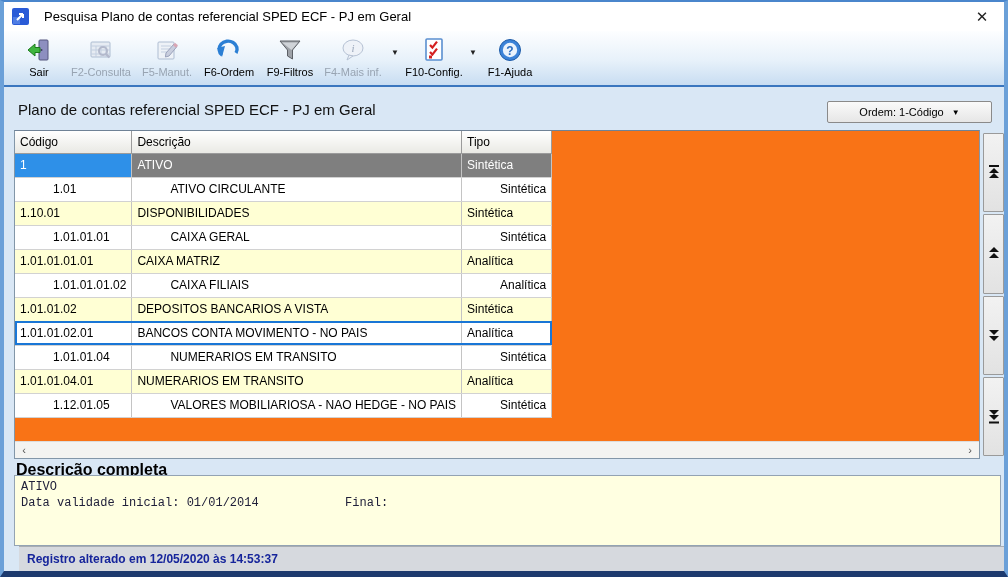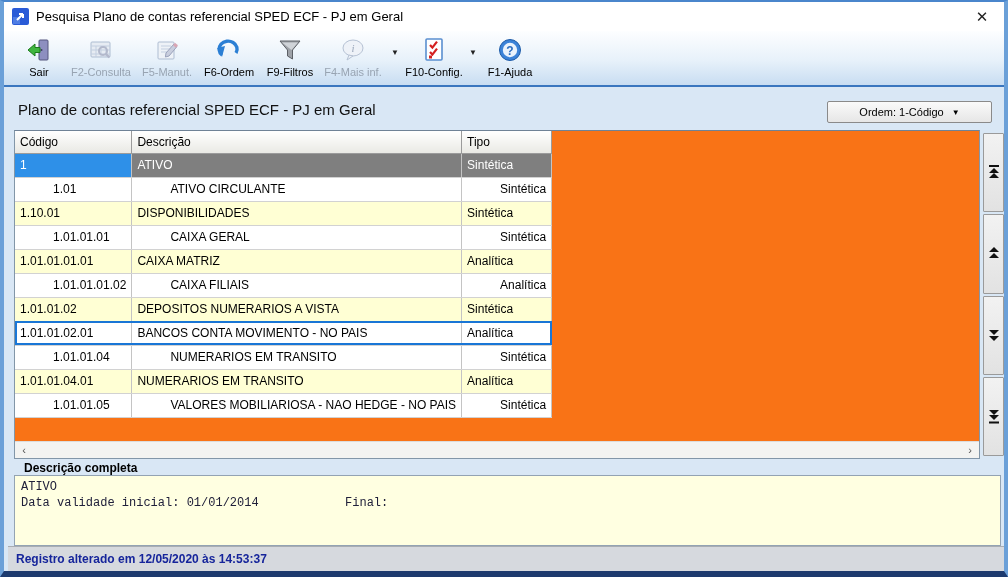--- a/index.html
+++ b/index.html
@@ -6,21 +6,21 @@
   html,body { width:1008px; height:577px; font-family:"Liberation Sans", sans-serif; }
   .window {
     position:absolute; inset:0; background:#d9e7f5;
     border-top:2px solid #4a86cc; border-left:4px solid #6ba0d8;
     border-right:4px solid #6ba0d8; border-bottom:6px solid #1d3a6e;
     overflow:hidden;
   }
   
   .titlebar { position:absolute; left:0; top:0; right:0; height:29px; background:#ffffff; }
   .app-icon { position:absolute; left:8px; top:6px; width:17px; height:17px; }
-  .title-text { position:absolute; left:32px; top:7px; font-size:13px; color:#000; }
+  .title-text { position:absolute; left:40px; top:7px; font-size:13px; color:#000; }
   .close-btn { position:absolute; right:12px; top:5px; width:20px; height:20px;
     font-size:15px; color:#222; text-align:center; line-height:20px; cursor:pointer;
     background:transparent; border:none; }
   
   .toolbar { position:absolute; left:0; top:29px; right:0; height:56px;
     background:linear-gradient(#fdfeff,#e7f1fa 55%,#c8ddf2);
     border-bottom:2px solid #3a76bf; display:flex; align-items:stretch; padding-left:10px; }
   .tb-item { display:flex; flex-direction:column; align-items:center; justify-content:flex-start;
     padding-top:4px; cursor:pointer; }
   .tb-item .ticon { height:30px; display:flex; align-items:center; justify-content:center; }
@@ -57,27 +57,27 @@
   
   .hscroll { position:absolute; left:0; right:0; bottom:0; height:17px; background:#f3f3f1;
     border-top:1px solid #dcdcdc; display:flex; justify-content:space-between; align-items:center; }
   .hs-arrow { width:18px; text-align:center; font-size:11px; color:#555; cursor:pointer; }
   
   .navcol { position:absolute; left:979px; top:131px; width:21px; height:323px;
     display:flex; flex-direction:column; gap:2px; }
   .nav-btn { flex:1; background:linear-gradient(#f2f2f2,#e2e2e2); border:1px solid #9a9a9a;
     border-radius:1px; display:flex; align-items:center; justify-content:center; cursor:pointer; }
   
-  .detail-label { position:absolute; left:20px; top:459px; font-size:12px; font-weight:bold; color:#000; }
+  .detail-label { position:absolute; left:12px; top:459px; font-size:16px; font-weight:bold; color:#000; }
   .memo { position:absolute; left:10px; top:473px; width:987px; height:71px;
     background:#ffffe1; border:1px solid #93a3b3; padding:3px 6px;
     font-family:"Liberation Mono","DejaVu Sans Mono",monospace; font-size:12px;
     line-height:16px; color:#20203a; white-space:pre; overflow:hidden; }
   
-  .statusbar { position:absolute; left:4px; right:0; bottom:0; height:25px; background:#d6d9de;
+  .statusbar { position:absolute; left:15px; right:0; bottom:0; height:25px; background:#d6d9de;
     border-top:1px solid #a9adb3; display:flex; align-items:center; padding-left:8px; }
   .status-text { font-size:12px; font-weight:bold; color:#16259b; }
   svg { display:block; }
 </style>
 </head>
 <body>
 
 <div class="window">
 
   <div class="titlebar">
@@ -224,40 +224,40 @@
             <td>CAIXA MATRIZ</td>
             <td>Analítica</td>
           </tr>
         <tr class="state-normal">
             <td>1.01.01.01.02</td>
             <td>CAIXA FILIAIS</td>
             <td>Analítica</td>
           </tr>
         <tr class="state-alt">
             <td>1.01.01.02</td>
-            <td>DEPOSITOS NUMERARIOS A VISTA</td>
+            <td>DEPOSITOS BANCARIOS A VISTA</td>
             <td>Sintética</td>
           </tr>
         <tr class="state-focused">
             <td>1.01.01.02.01</td>
             <td>BANCOS CONTA MOVIMENTO - NO PAIS</td>
             <td>Analítica</td>
           </tr>
         <tr class="state-normal">
             <td>1.01.01.04</td>
             <td>NUMERARIOS EM TRANSITO</td>
             <td>Sintética</td>
           </tr>
         <tr class="state-alt">
             <td>1.01.01.04.01</td>
             <td>NUMERARIOS EM TRANSITO</td>
             <td>Analítica</td>
           </tr>
         <tr class="state-normal">
-            <td>1.01.01.05</td>
+            <td>1.12.01.05</td>
             <td>VALORES MOBILIARIOSA - NAO HEDGE - NO PAIS</td>
             <td>Sintética</td>
           </tr>
       </tbody>
     </table>
     <div class="hscroll">
       <span class="hs-arrow">‹</span>
       <span class="hs-arrow">›</span>
     </div>
   </div>

